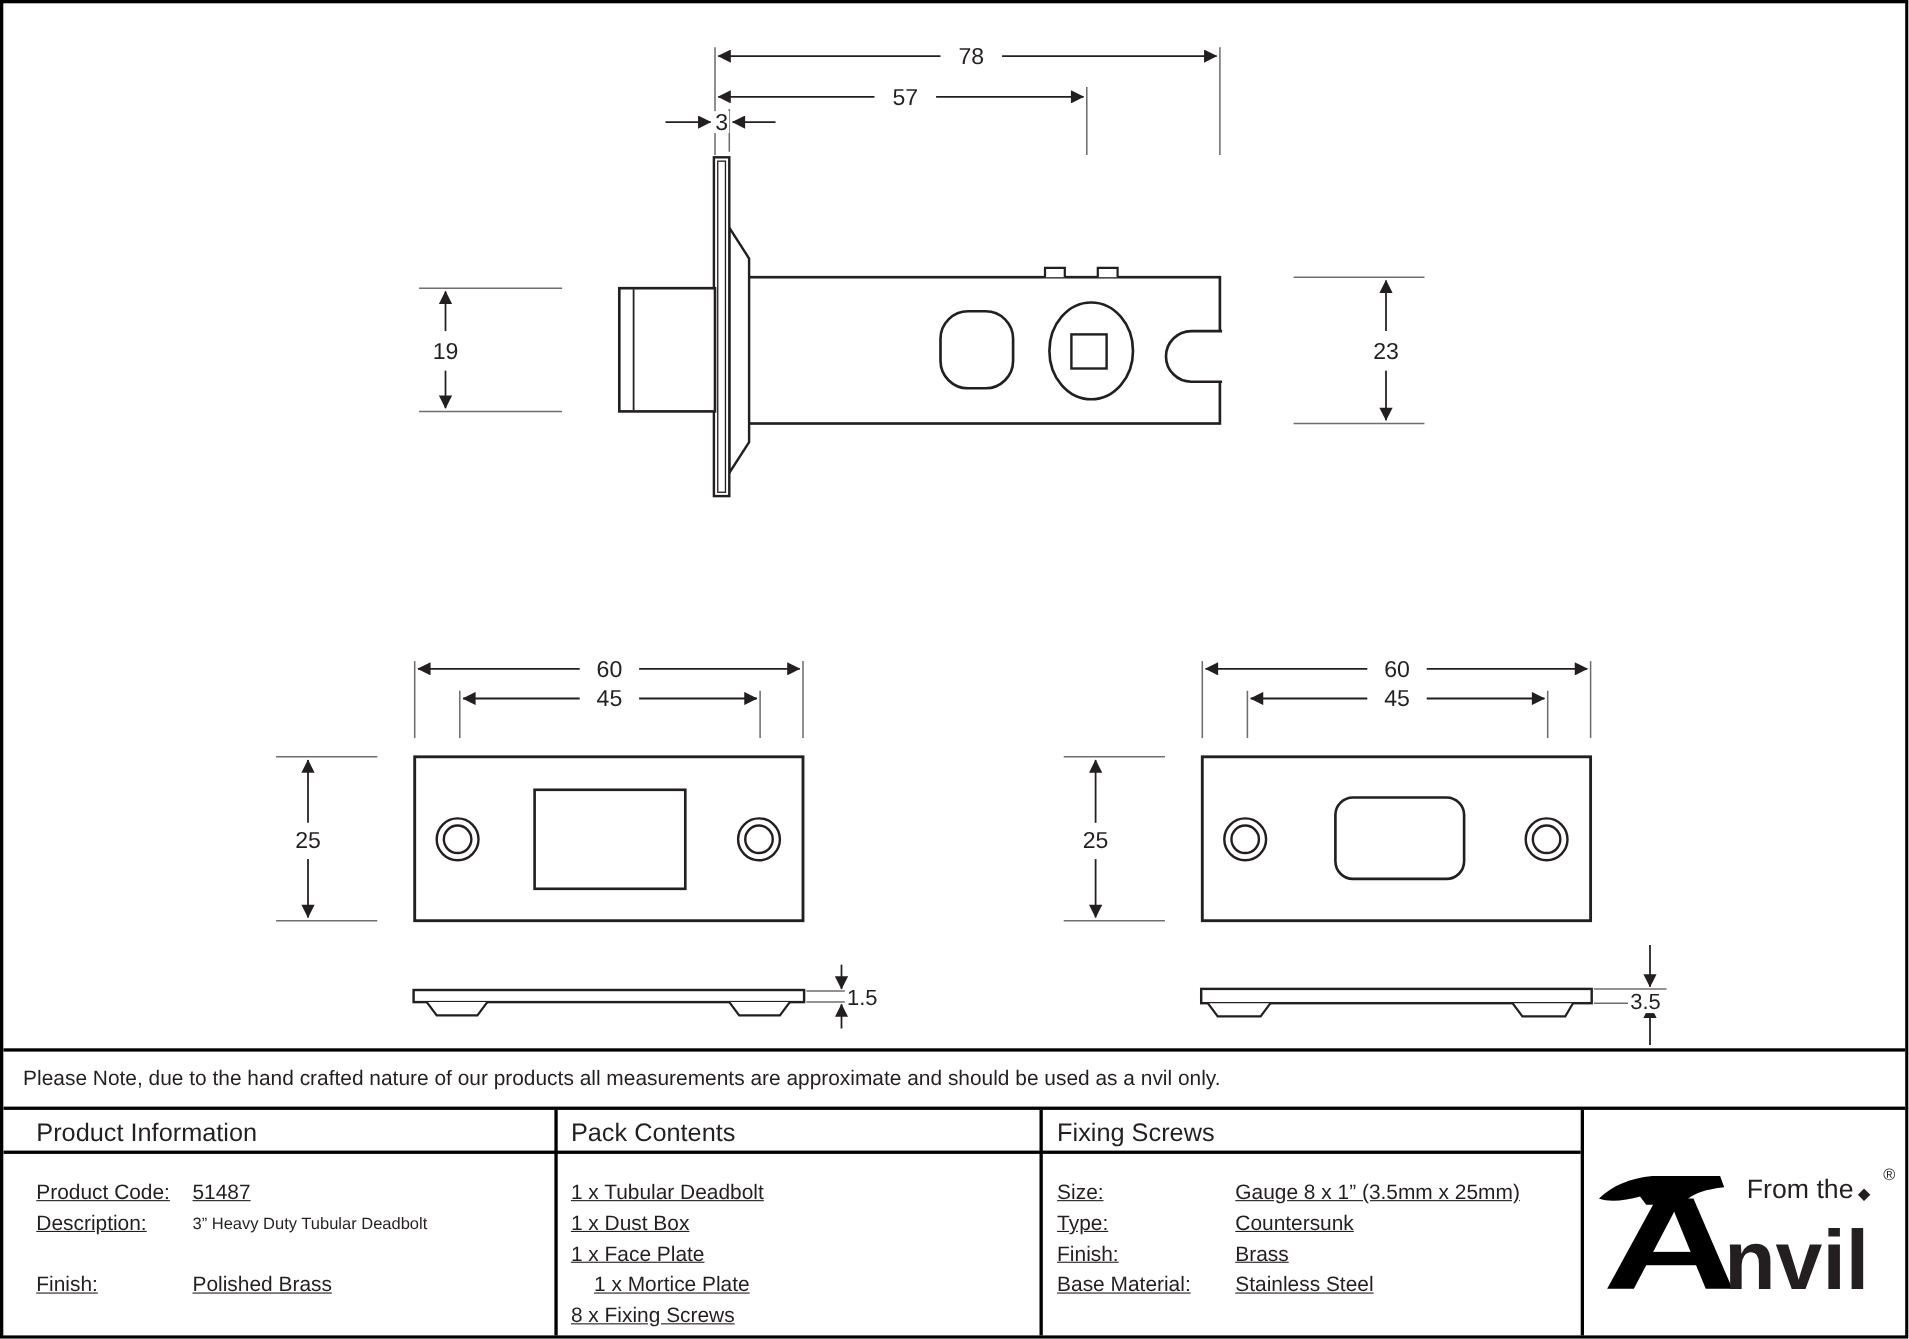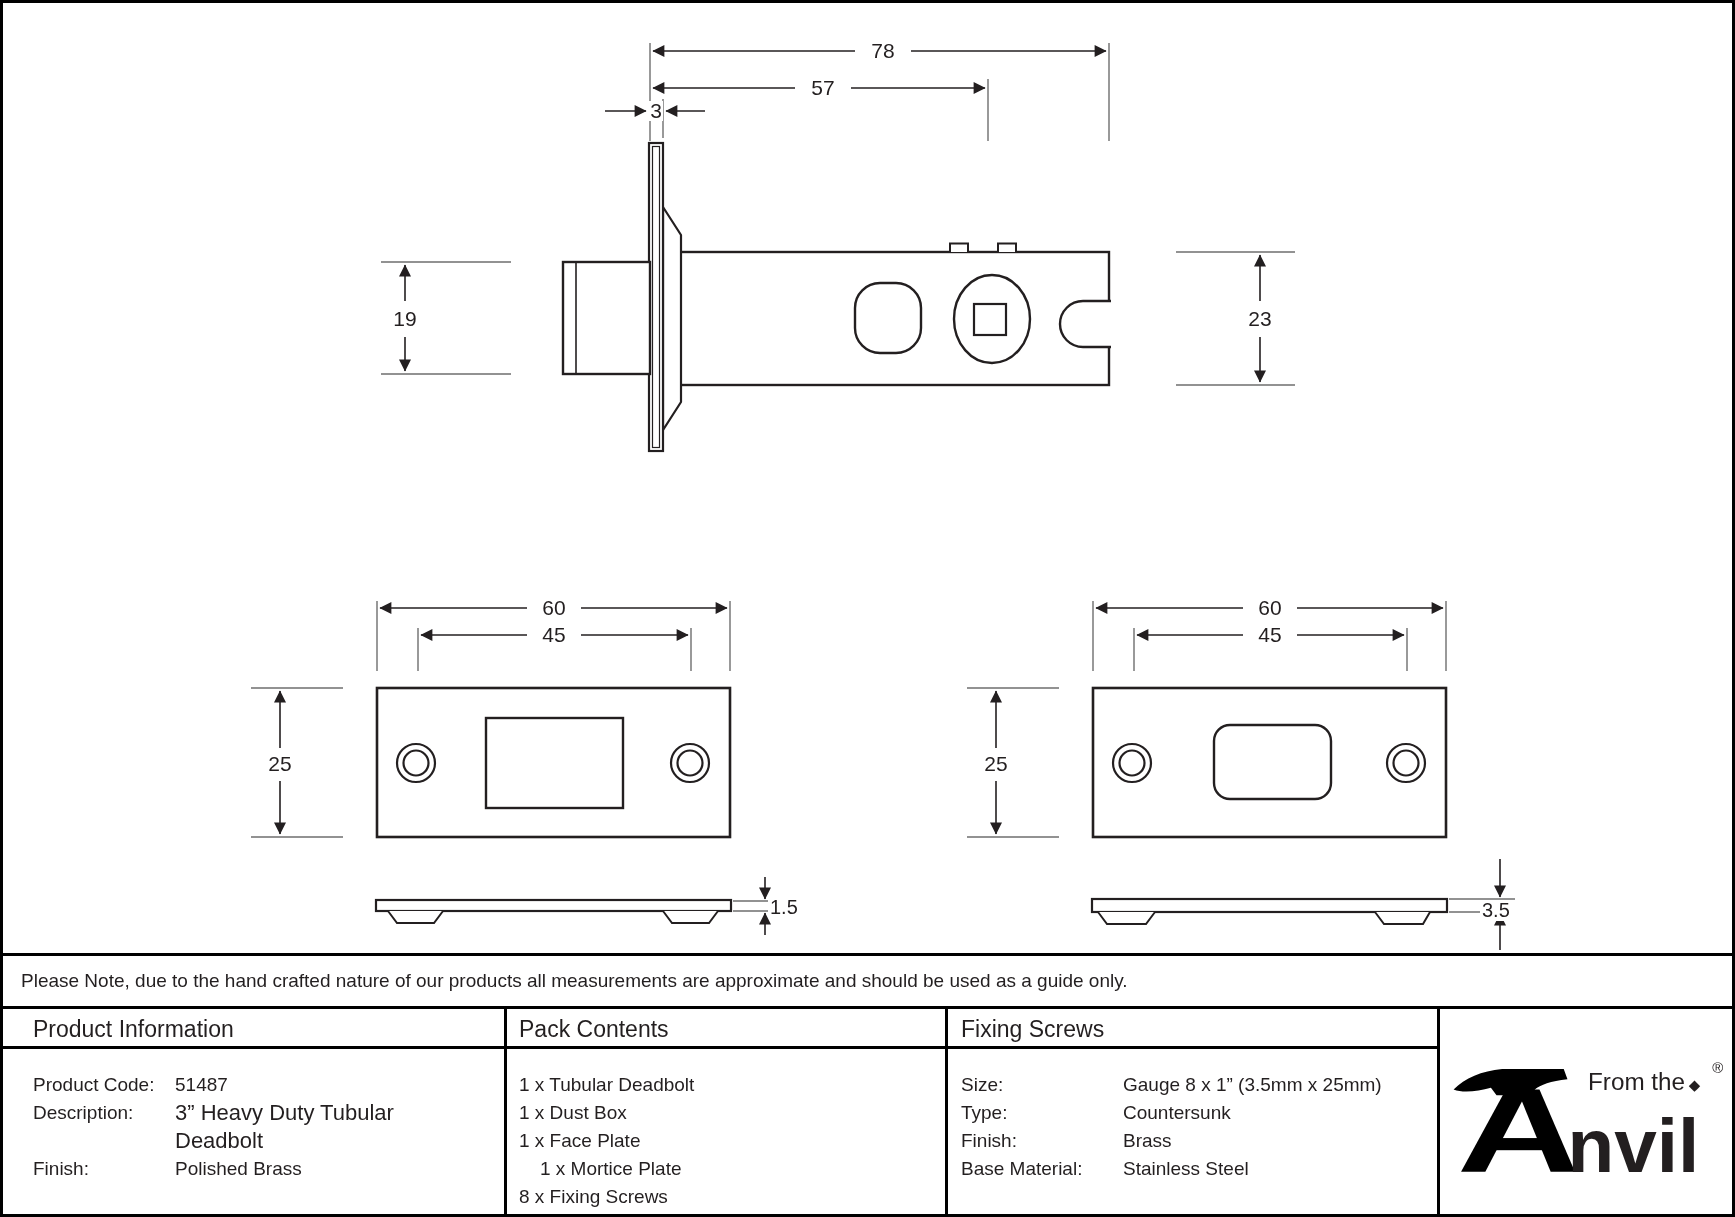--- a/index.html
+++ b/index.html
@@ -7,22 +7,22 @@
         border:3px solid #000;box-sizing:border-box;overflow:hidden;
         font-family:"Liberation Sans",sans-serif;color:#231f20;}
   .abs{position:absolute;}
   svg text{font-family:"Liberation Sans",sans-serif;fill:#231f20;}
   .note-row{position:absolute;left:0;top:950px;width:1735px;height:56px;
             border-top:3px solid #000;border-bottom:3px solid #000;box-sizing:border-box;
             display:flex;align-items:center;padding-left:18px;font-size:19px;}
   .vline{position:absolute;top:1006px;width:3px;height:211px;background:#000;}
   .hline-header{position:absolute;left:0;top:1043px;width:1434px;height:3px;background:#000;}
   .cell-header{position:absolute;top:1006px;height:37px;line-height:40px;font-size:23px;}
-  .trow{position:absolute;font-size:19px;line-height:28px;white-space:nowrap;}
-  .twrap{position:absolute;font-size:22px;line-height:28px;white-space:normal;}
+  .trow{position:absolute;font-size:19px;line-height:28px;white-space:nowrap;text-decoration:underline;}
+  .twrap{position:absolute;font-size:15px;line-height:28px;white-space:normal;}
   .logo-cell{position:absolute;left:1437px;top:1006px;width:298px;height:208px;}
 </style>
 </head>
 <body>
 
 <div class="page">
 
   <svg class="abs" style="left:0;top:0" width="1735" height="950" viewBox="0 0 1735 950">
     <defs>
       <marker id="arr" viewBox="0 0 10 10" refX="9.5" refY="5" markerWidth="10" markerHeight="7.5" orient="auto">
@@ -184,21 +184,21 @@
       <g stroke="#231f20" stroke-width="1.6">
         <line x1="1497" y1="856" x2="1497" y2="894" marker-end="url(#arr)"></line>
         <line x1="1497" y1="947" x2="1497" y2="911" marker-end="url(#arr)"></line>
       </g>
       <rect x="1477" y="897" width="40" height="21" fill="#ffffff"></rect>
       <text x="1479" y="914" font-size="20" text-anchor="start">3.5</text>
     </g>
   </svg>
 
   <div class="note-row">
-    <span>Please Note, due to the hand crafted nature of our products all measurements are approximate and should be used as a guide only.</span>
+    <span>Please Note, due to the hand crafted nature of our products all measurements are approximate and should be used as a nvil only.</span>
   </div>
 
   <div class="vline" style="left:501px"></div>
   <div class="vline" style="left:942px"></div>
   <div class="vline" style="left:1434px"></div>
   <div class="hline-header"></div>
 
   <div class="cell-header" style="left:30px">Product Information</div>
   <div class="cell-header" style="left:516px">Pack Contents</div>
   <div class="cell-header" style="left:958px">Fixing Screws</div>

